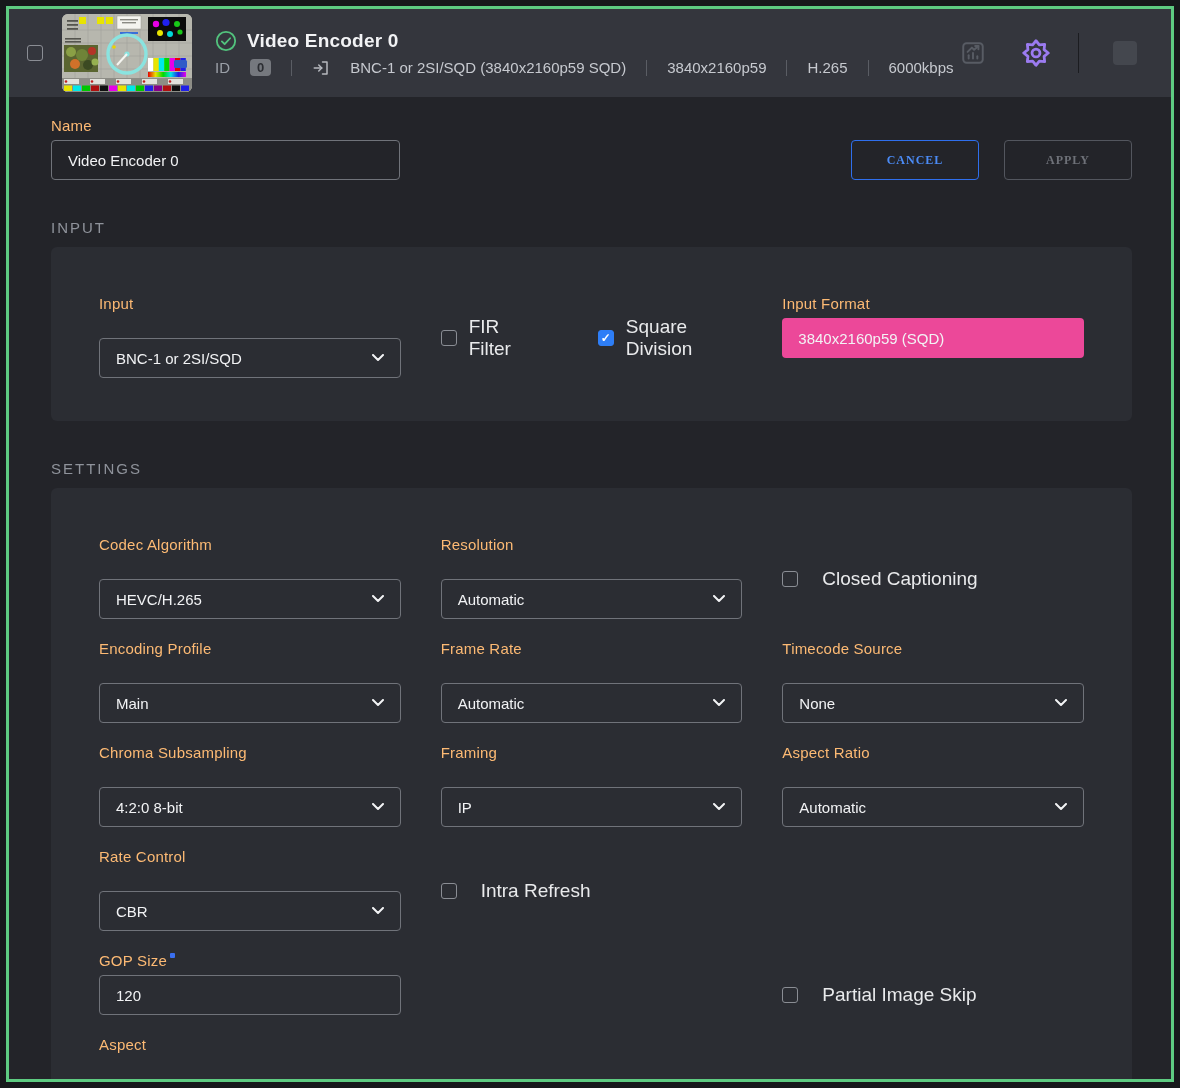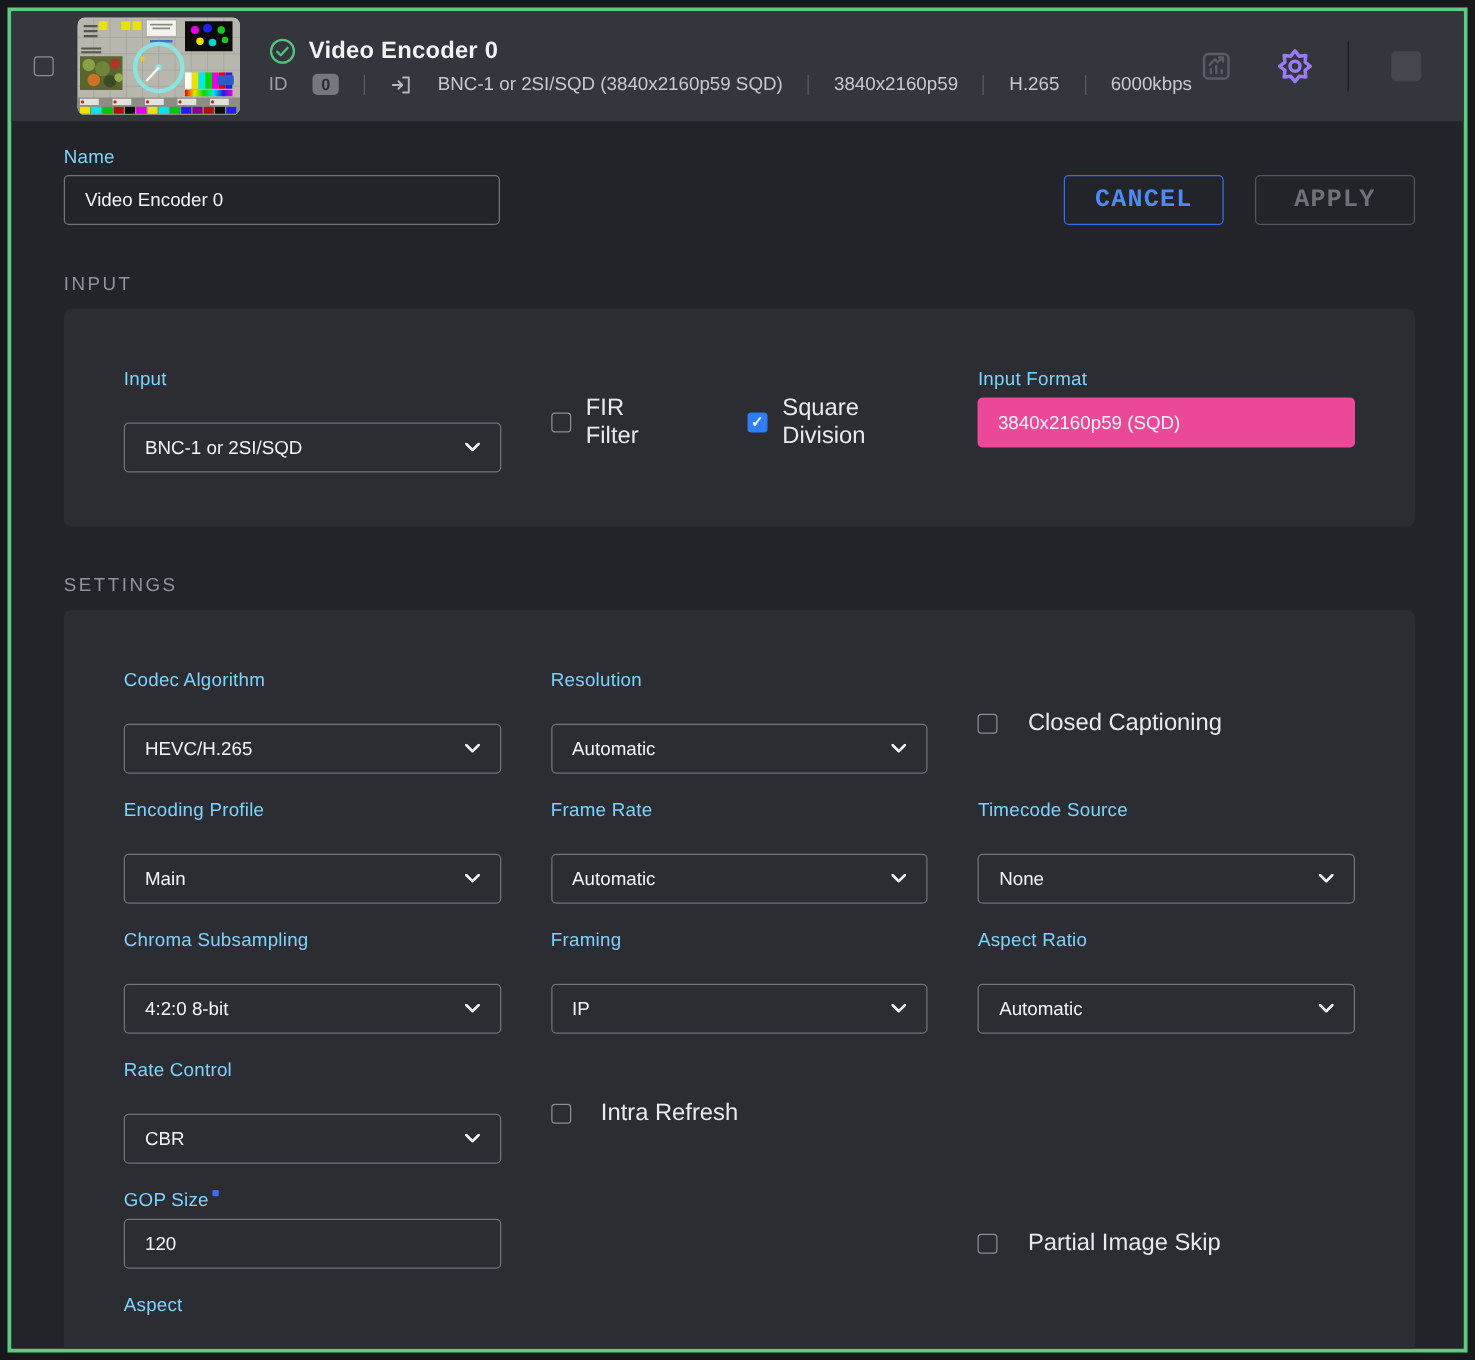--- a/index.html
+++ b/index.html
@@ -31,38 +31,38 @@
   .vdiv { width:1px; height:16px; background:#5a5d64; }
   .top-actions { margin-left:auto; display:flex; align-items:center; gap:0; }
   .icon-btn { background:none; border:none; cursor:pointer; padding:4px; display:flex; }
   .hdr-sep { width:1px; height:40px; background:#1b1c20; margin:0 22px 0 24px; }
   .square-btn { width:24px; height:24px; border-radius:4px; background:#44474e;
                 border:none; cursor:pointer; margin-left:12px; }
 
   
   .body { flex:1; padding:20px 39px 0 42px; overflow:hidden; }
 
-  .field-label { font-size:15px; color:#7dd3fc; margin-bottom:6px; letter-spacing:.2px; }
+  .field-label { font-size:15px; color:#fdba74; margin-bottom:6px; letter-spacing:.2px; }
   .text-input, .select {
       height:40px; width:100%; border:1px solid #70737a; border-radius:4px;
       background:transparent; color:#f2f3f5; font-size:15px; padding:0 16px;
       font-family:"Liberation Sans", sans-serif; }
   .select { display:flex; align-items:center; justify-content:space-between;
             cursor:pointer; user-select:none;margin-top:26px; }
   .readonly { background:#ec4899; border:none; display:flex; align-items:center;padding-left:16px; }
   .req { display:none; width:5px; height:5px; background:#3a6ff0; border-radius:1px;
          margin-left:3px; vertical-align:8px; }
   .req.show { display:inline-block; }
 
   .name-row { display:flex; align-items:flex-end; justify-content:space-between; }
   .name-group { width:349px; }
   .btn-group { display:flex; gap:25px; }
-  .btn { height:40px; min-width:128px; border-radius:4px; font-size:20px; font-weight:700;
+  .btn { height:40px; min-width:128px; border-radius:4px; font-size:12px; font-weight:700;
          letter-spacing:1px; background:transparent; cursor:pointer;
-         font-family:Liberation Mono, monospace; }
+         font-family:Liberation Serif, serif; }
   .btn.cancel { border:1px solid #2f6fed; color:#4b8bf5; }
   .btn.apply  { border:1px solid #53565e; color:#6e7178; }
 
   .section { margin-top:39px; }
   .section-title { font-size:15px; letter-spacing:2px; color:#8f939b; }
   .panel { margin-top:11px; background:#2b2d33; border-radius:6px;
            padding:48px 48px 43px 48px;
            display:grid; grid-template-columns:repeat(3,1fr);
            column-gap:40px; row-gap:21px; }
 

